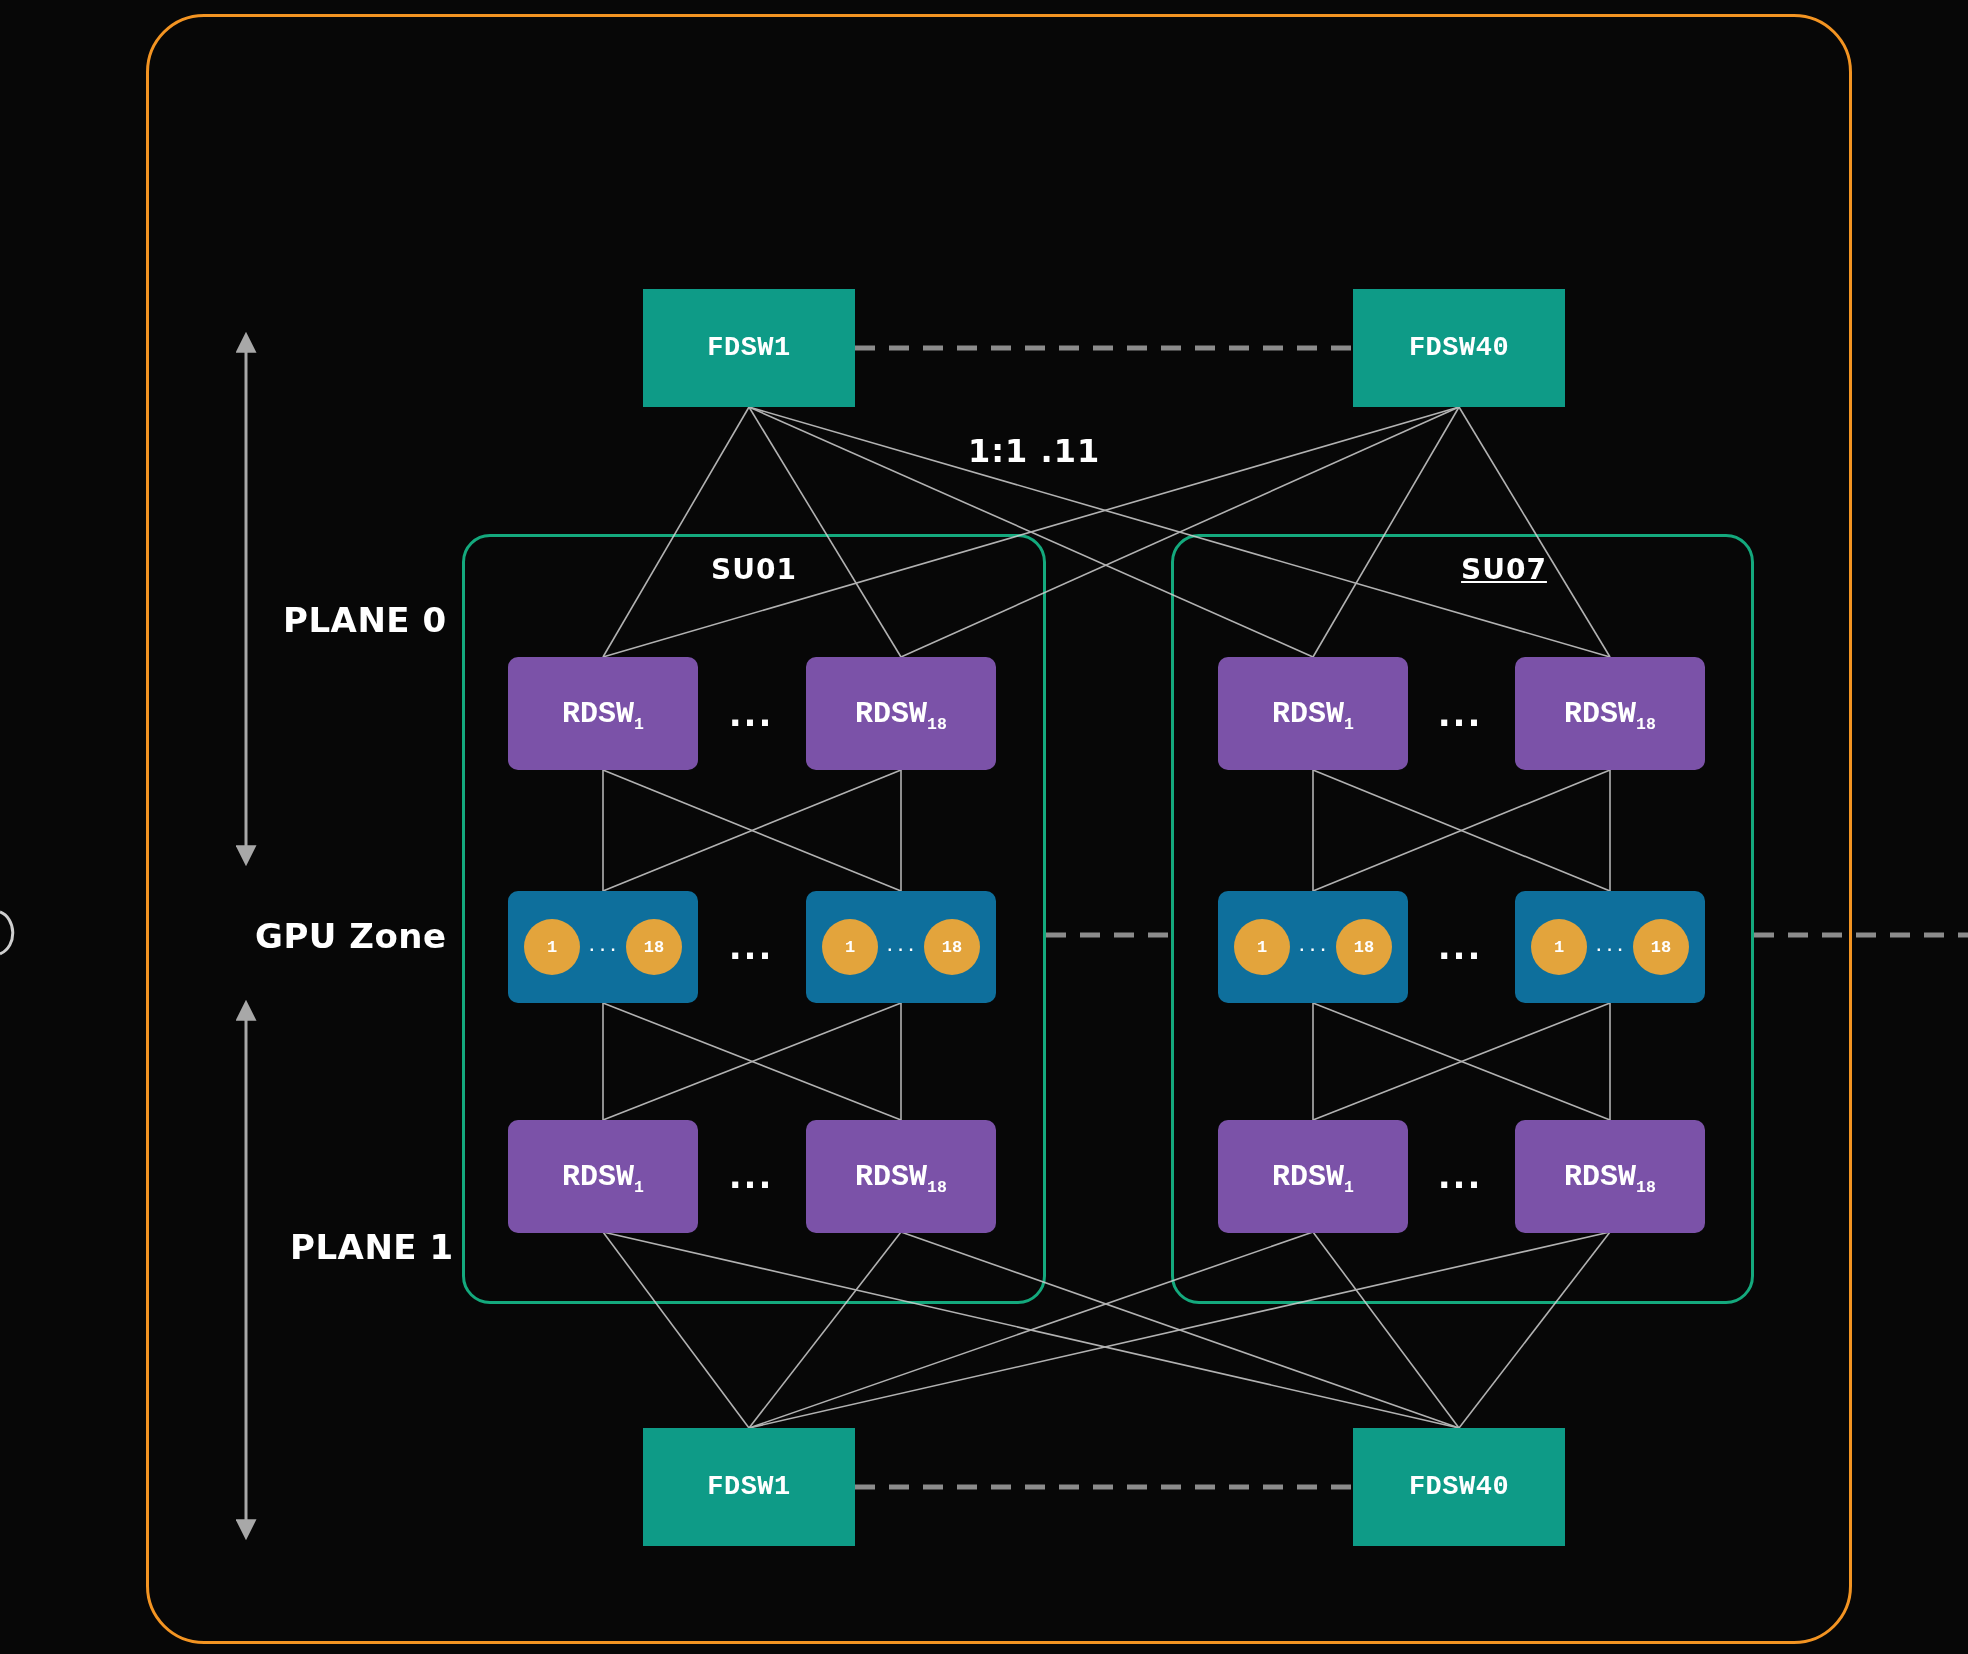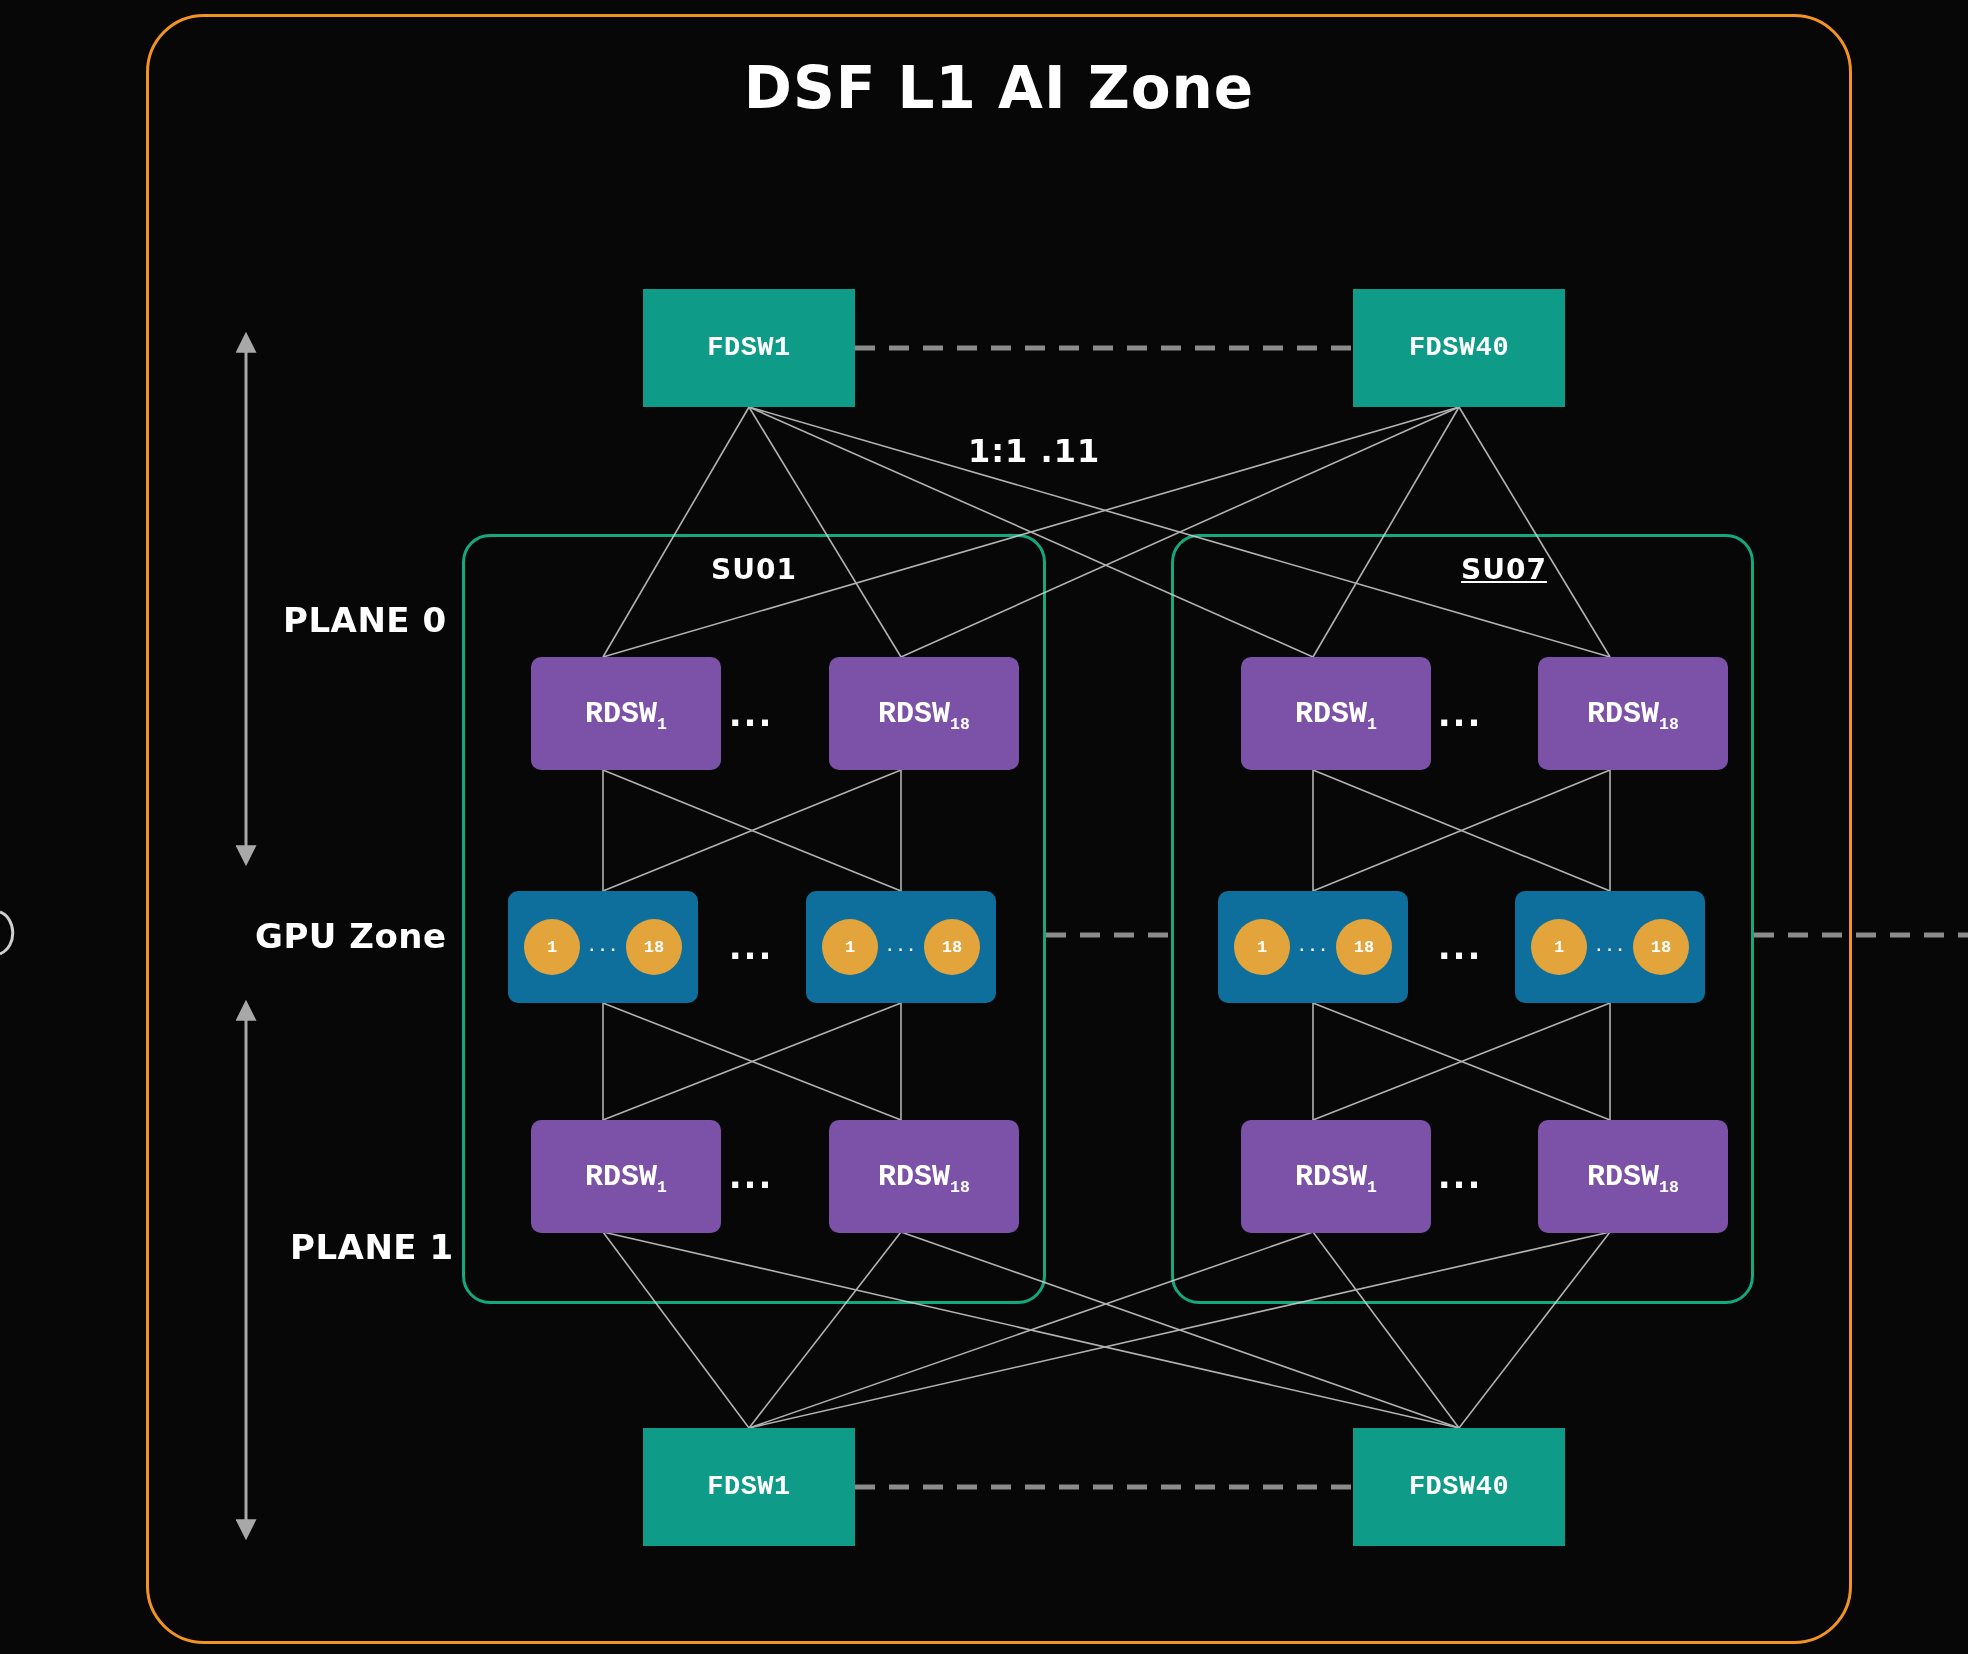--- a/index.html
+++ b/index.html
@@ -21,21 +21,21 @@
   }
   .title{
     position:absolute;left:146px;top:54px;width:1706px;text-align:center;
     font-size:58px;font-weight:bold;letter-spacing:1px;z-index:4;
   }
   .node{
     position:absolute;display:flex;align-items:center;justify-content:center;
     color:#fff;font-weight:bold;z-index:3;box-sizing:border-box;text-align:center;font-family:Liberation Mono, monospace;
   }
   .fdsw{width:212px;height:118px;background:var(--fdsw);font-size:27px;letter-spacing:0.5px;}
-  .rdsw{width:190px;height:113px;background:var(--rdsw);border-radius:10px;font-size:30px;margin-left:23px;}
+  .rdsw{width:190px;height:113px;background:var(--rdsw);border-radius:10px;font-size:30px;}
   .rdsw sub{font-size:0.55em;line-height:0;}
   .gpu{width:190px;height:112px;background:var(--gpu_box);border-radius:10px;gap:7px;}
   .gpu .circle{
     width:56px;height:56px;border-radius:50%;background:var(--gpu_circle);
     display:flex;align-items:center;justify-content:center;font-size:17px;font-weight:bold;flex:0 0 auto;
   }
   .gpu .inner-dots{font-size:16px;font-weight:bold;letter-spacing:1px;}
   .su{
     position:absolute;border:3px solid var(--su_border);border-radius:28px;z-index:1;box-sizing:border-box;
   }
@@ -110,21 +110,20 @@
 
     <g style="stroke:var(--arrow);stroke-width:3;">
       <line x1="246" y1="336" x2="246" y2="862" marker-start="url(#ah)" marker-end="url(#ah)"></line>
       <line x1="246" y1="1004" x2="246" y2="1536" marker-start="url(#ah)" marker-end="url(#ah)"></line>
     </g>
 
     <path d="M 0 912 C 16 918, 18 946, 0 954" fill="none" style="stroke:#CFCFCF;stroke-width:3;"></path>
   </svg>
 
   <div class="frame"></div>
-  <div class="title">DSF L1 AI Zone</div>
 
   <div class="node fdsw" style="left:643px;top:289px;">
     <span>FDSW1</span>
   </div>
   <div class="node fdsw" style="left:1353px;top:289px;">
     <span>FDSW40</span>
   </div>
 
   <div class="link-label" style="left:968px;top:432px;">1:1 .11</div>
 

